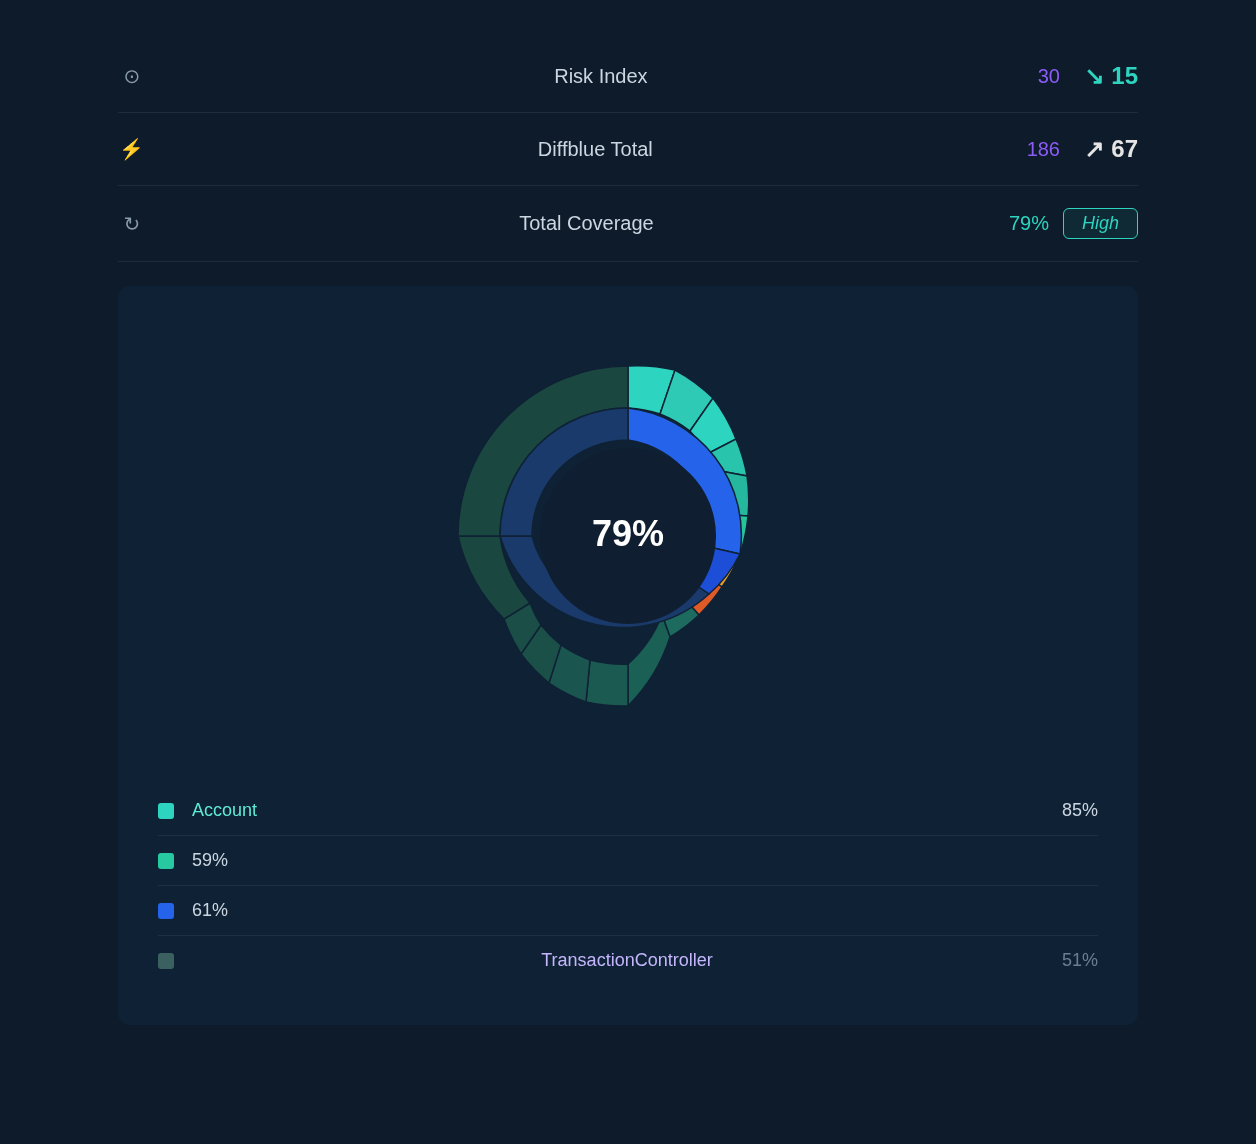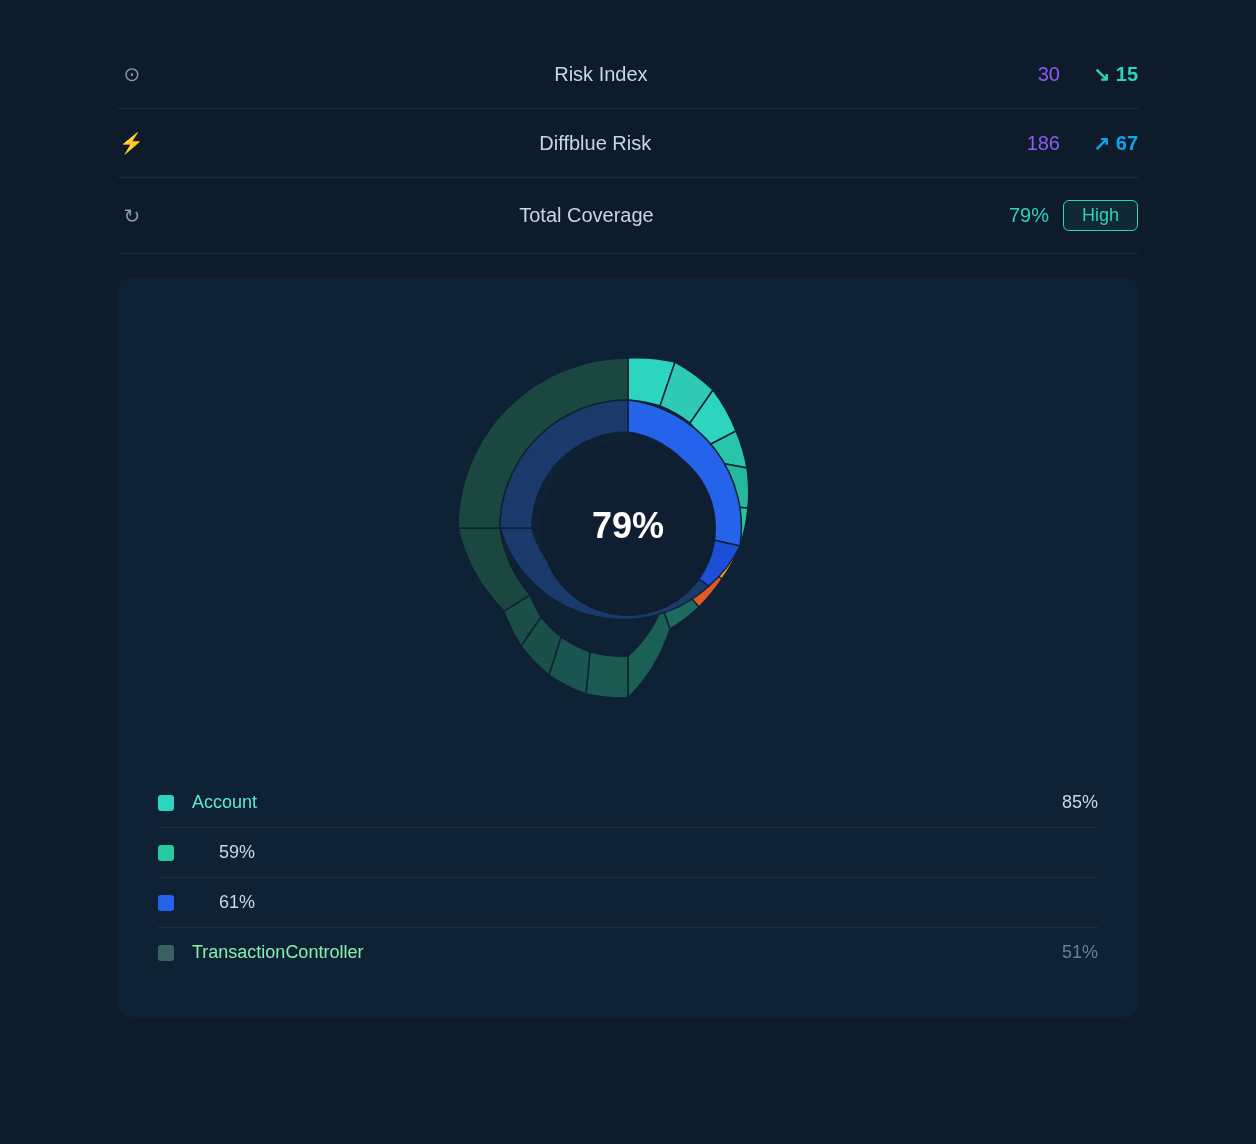--- a/index.html
+++ b/index.html
@@ -36,40 +36,41 @@
       font-weight: 400;
       flex: 1;
       text-align: center;
     }
     .metric-value {
       color: #8b5cf6;
       font-size: 20px;
       margin-right: 18px;
     }
     .metric-change {
-      font-size: 20px;
+      font-size: 24px;
       font-weight: 600;
       min-width: 60px;
       text-align: right;
     }
     .metric-change.down { color: #2dd4bf; }
-    .metric-change.up { color: #0ea5e9; text-align: right; }
+    .metric-change.up { color: #e5e5e5; text-align: right; }
     .coverage-value {
       color: #2dd4bf;
       font-size: 20px;
       margin-right: 14px;
     }
     .high-badge {
       border: 1.5px solid #2dd4bf;
       color: #2dd4bf;
       padding: 4px 18px;
       border-radius: 6px;
       font-size: 18px;
       font-weight: 500;
       background: rgba(45,212,191,0.08);
+      font-style: italic;
     }
     .chart-card {
       background: #0f2235;
       border-radius: 12px;
       margin-top: 24px;
       padding: 40px 40px 40px 40px;
     }
     .donut-container {
       display: flex;
       justify-content: center;
@@ -99,46 +100,46 @@
       border-radius: 3px;
       margin-right: 18px;
       flex-shrink: 0;
     }
     .legend-name {
       color: #5eead4;
       font-size: 18px;
       flex: 1;
     }
     .legend-name.muted {
-      color: #86efac;
+      color: #c4b5fd;
+      text-align: center;
     }
     .legend-pct {
       color: #ccd6e0;
       font-size: 18px;
-      margin-left: 27px;
     }
     .legend-pct.muted {
       color: #6a7f94;
     }
   </style>
 </head>
 <body>
 
 <div class="container">
 
   <div class="metric-row">
     <span class="metric-icon">⊙</span>
     <span class="metric-label">Risk Index</span>
     <span class="metric-value">30</span>
     <span class="metric-change down">↘ 15</span>
   </div>
 
   <div class="metric-row">
     <span class="metric-icon">⚡</span>
-    <span class="metric-label">Diffblue Risk</span>
+    <span class="metric-label">Diffblue Total</span>
     <span class="metric-value">186</span>
     <span class="metric-change up">↗ 67</span>
   </div>
 
   <div class="metric-row">
     <span class="metric-icon">↻</span>
     <span class="metric-label">Total Coverage</span>
     <span class="coverage-value">79%</span>
     <span class="high-badge">High</span>
   </div>

